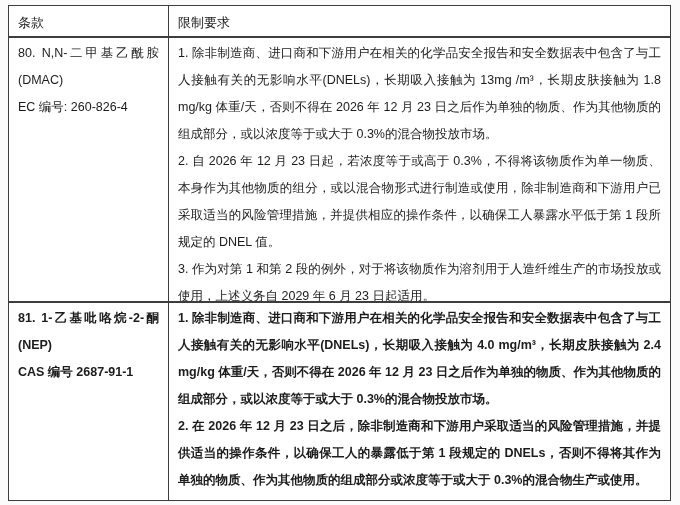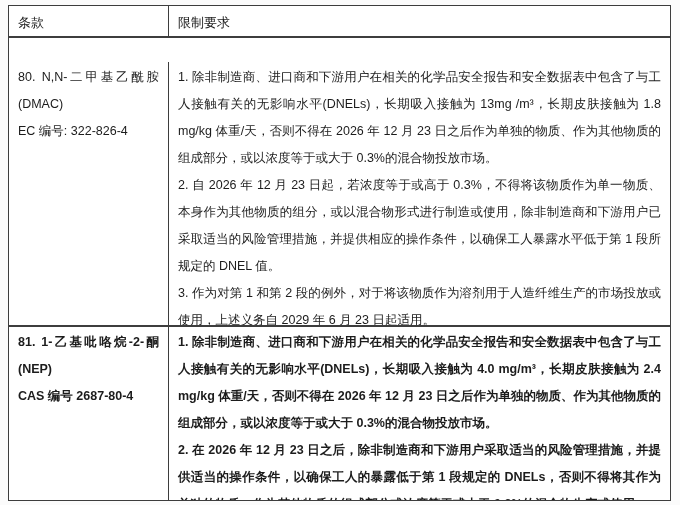--- a/index.html
+++ b/index.html
@@ -33,21 +33,20 @@
     box-sizing: border-box;
   }
   .tr.header {
     height: 32px;
     border-bottom: 2px solid #3d3d3d;
   }
   .tr.row-1 {
     height: 265px;
     border-bottom: 2px solid #3d3d3d;
     overflow: hidden;
-    margin-top: 24px;
   }
   .tr.row-2 {
     flex: 1;
     overflow: hidden;
     font-weight: bold;
   }
   .td {
     box-sizing: border-box;
     padding: 2px 9px 0 9px;
     font-size: 12.5px;
@@ -83,34 +82,34 @@
 
   <div class="tr header">
     <div class="td clause-col">条款</div>
     <div class="td">限制要求</div>
   </div>
 
   <div class="tr row-1">
     <div class="td clause-col">
       <div class="clause-line spread">80. N,N-二甲基乙酰胺</div>
       <div class="clause-line">(DMAC)</div>
-      <div class="clause-line">EC 编号: 322-826-4</div>
+      <div class="clause-line">EC 编号: 260-826-4</div>
     </div>
     <div class="td">
       <p class="req-par">1. 除非制造商、进口商和下游用户在相关的化学品安全报告和安全数据表中包含了与工人接触有关的无影响水平(DNELs)，长期吸入接触为 13mg /m³，长期皮肤接触为 1.8 mg/kg 体重/天，否则不得在 2026 年 12 月 23 日之后作为单独的物质、作为其他物质的组成部分，或以浓度等于或大于 0.3%的混合物投放市场。</p>
       <p class="req-par">2. 自 2026 年 12 月 23 日起，若浓度等于或高于 0.3%，不得将该物质作为单一物质、本身作为其他物质的组分，或以混合物形式进行制造或使用，除非制造商和下游用户已采取适当的风险管理措施，并提供相应的操作条件，以确保工人暴露水平低于第 1 段所规定的 DNEL 值。</p>
       <p class="req-par">3. 作为对第 1 和第 2 段的例外，对于将该物质作为溶剂用于人造纤维生产的市场投放或使用，上述义务自 2029 年 6 月 23 日起适用。</p>
     </div>
   </div>
 
   <div class="tr row-2">
     <div class="td clause-col">
       <div class="clause-line spread">81. 1-乙基吡咯烷-2-酮</div>
       <div class="clause-line">(NEP)</div>
-      <div class="clause-line">CAS 编号 2687-80-4</div>
+      <div class="clause-line">CAS 编号 2687-91-1</div>
     </div>
     <div class="td">
       <p class="req-par">1. 除非制造商、进口商和下游用户在相关的化学品安全报告和安全数据表中包含了与工人接触有关的无影响水平(DNELs)，长期吸入接触为 4.0 mg/m³，长期皮肤接触为 2.4 mg/kg 体重/天，否则不得在 2026 年 12 月 23 日之后作为单独的物质、作为其他物质的组成部分，或以浓度等于或大于 0.3%的混合物投放市场。</p>
       <p class="req-par">2. 在 2026 年 12 月 23 日之后，除非制造商和下游用户采取适当的风险管理措施，并提供适当的操作条件，以确保工人的暴露低于第 1 段规定的 DNELs，否则不得将其作为单独的物质、作为其他物质的组成部分或浓度等于或大于 0.3%的混合物生产或使用。</p>
     </div>
   </div>
 
 </div>
 
 </body></html>

